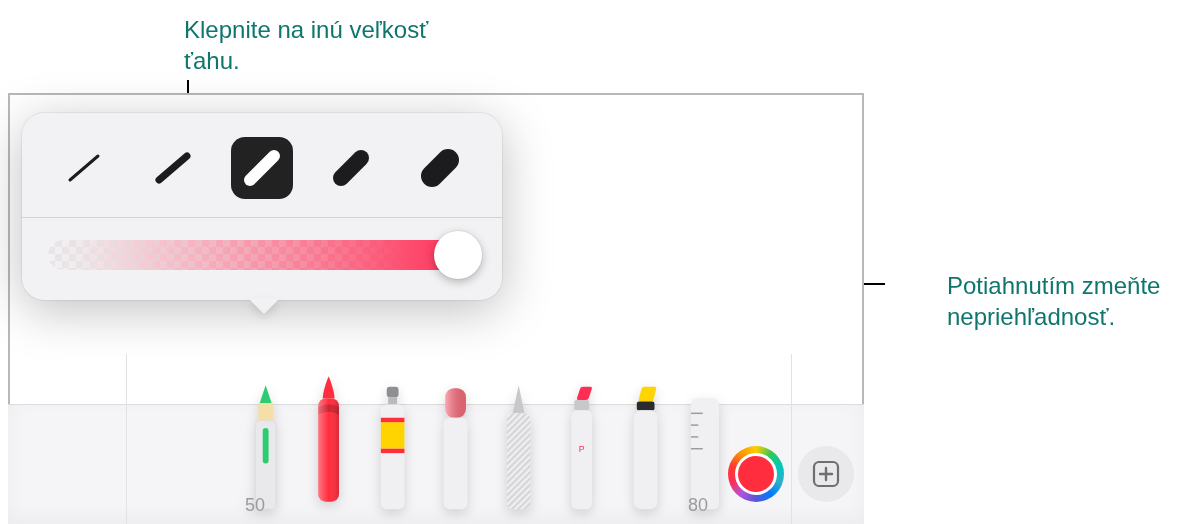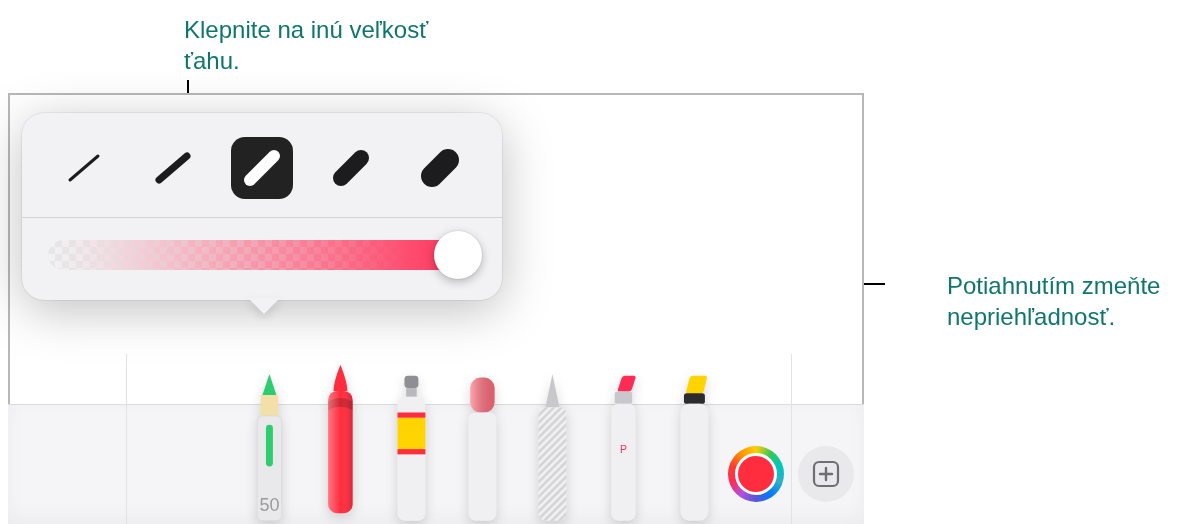--- a/index.html
+++ b/index.html
@@ -142,21 +142,21 @@
     .tool {
       width: 56px;
       height: 155px;
       position: relative;
       filter: drop-shadow(0 4px 6px rgba(0,0,0,0.15));
     }
     .tool.selected { height: 170px; }
     .tool svg { width: 100%; height: 100%; display:block; }
     .tool .label {
       position: absolute; bottom: 8px; left: 0; right: 0;
-      text-align: center;
+      text-align: left;
       font-size: 18px; color: #9b9b9e;
     }
 
     .right-controls {
       position: absolute;
       right: 330px;
       bottom: 22px;
       display: flex;
       align-items: center;
       gap: 14px;
@@ -319,20 +319,32 @@
       </div>
 
       <div class="tool">
         <svg viewBox="0 0 56 170">
           <rect x="18" y="4" width="20" height="20" rx="3" fill="#ffd400" transform="skewX(-14) translate(6 0)"></rect>
           <rect x="16" y="24" width="24" height="12" rx="3" fill="#2c2c2e"></rect>
           <rect x="12" y="36" width="32" height="134" rx="10" fill="#f0f0f2"></rect>
         </svg>
       </div>
 
+      <div class="tool" style="width:42px;">
+        <svg viewBox="0 0 42 170">
+          <rect x="4" y="20" width="38" height="150" rx="8" fill="#f0f0f2"></rect>
+          <g stroke="#9b9b9e" stroke-width="2">
+            <line x1="4" y1="40" x2="20" y2="40"></line>
+            <line x1="4" y1="56" x2="14" y2="56"></line>
+            <line x1="4" y1="72" x2="14" y2="72"></line>
+            <line x1="4" y1="88" x2="20" y2="88"></line>
+          </g>
+        </svg>
+        <div class="label">80</div>
+      </div>
 
     </div>
   </div>
 </div>
 
 <div class="right-controls">
   <div class="color-well">
     <div class="color-well-inner" style="background: rgb(255, 45, 62);"></div>
   </div>
   <div class="add-btn">

